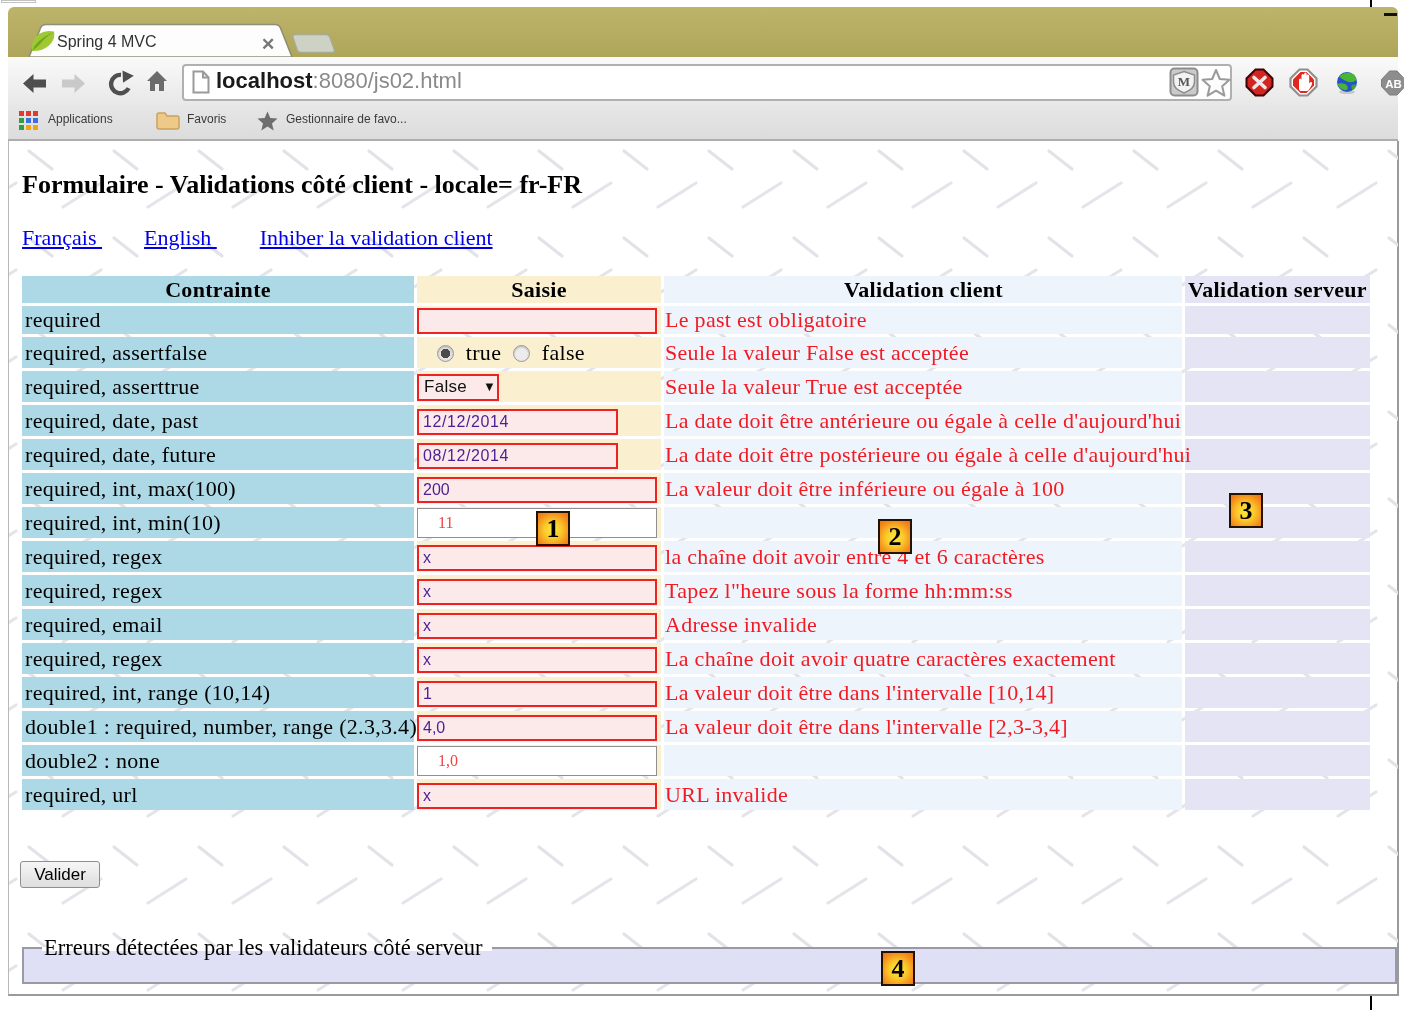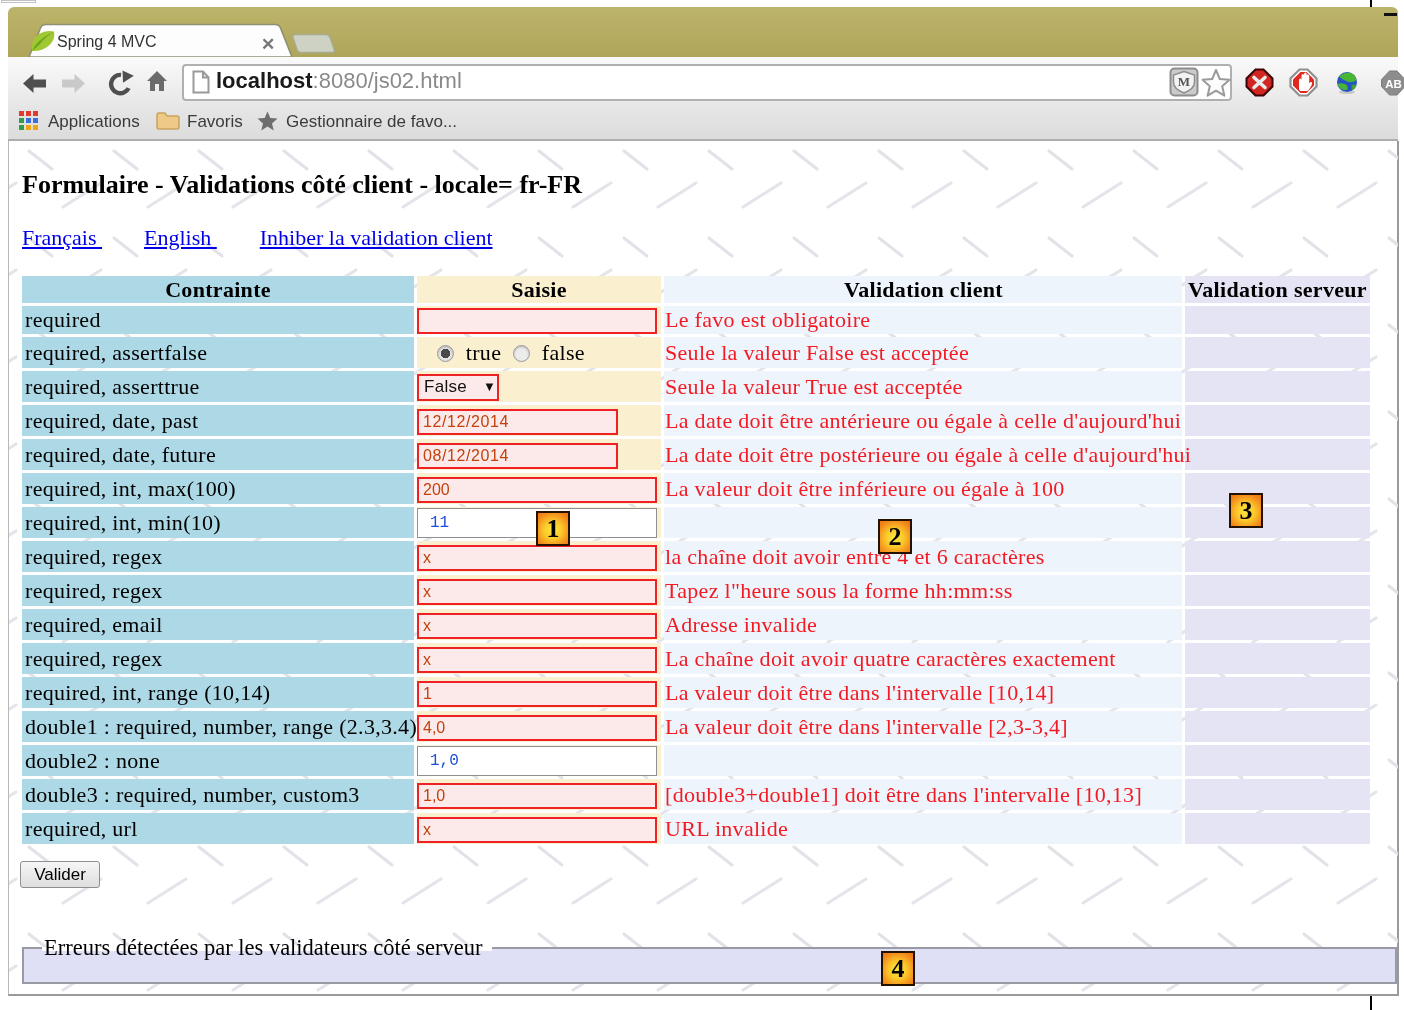--- a/index.html
+++ b/index.html
@@ -17,41 +17,41 @@
   #tabtitle { left:57px; top:33px; font-size:16px; color:#333; }
   #tabclose { left:261px; top:34px; font-size:17px; color:#777; font-weight:bold; }
   #minus { left:1384px; top:13px; width:13px; height:3px; background:#111; }
 
   
   #omnibox { left:182px; top:64px; width:1050px; height:37px; background:#fff; border:2px solid #b0b0b0; border-radius:4px; }
   #urltext { left:216px; top:68px; font-size:22px; color:#1a1a1a; }
   #urltext span { color:#8a8a8a; }
 
   
-  .bmtext { font-size:17px; color:#3a3a3a; top:112px; }
+  .bmtext { font-size:12px; color:#3a3a3a; top:112px; }
   #heading { left:22px; top:170px; font-size:26px; font-weight:bold; color:#000; font-family:"Liberation Serif",serif; }
   #links { left:22px; top:225px; font-size:22px; font-family:"Liberation Serif",serif; }
   #links a { color:#0000e6;text-align:right; }
 
   table { border-collapse:separate; border-spacing:3px; font-family:"Liberation Serif",serif; font-size:22px; letter-spacing:0.3px; }
   #vtable { left:19px; top:273px; table-layout:fixed; width:1354px; }
   td, th { padding:0; white-space:nowrap; }
   th { font-size:22px; }
   .c1 { width:392px; background:#add8e6; padding-left:3px; height:31px; }
   .c2 { width:245px; background:#faf0d0; height:31px; }
   .c3 { width:518px; background:#edf4fc; color:#f41a22; padding-left:1px; height:31px;margin-top:28px; }
   .c4 { width:185px; background:#e4e4f5; height:31px; }
   th.c1 { text-align:center; padding-left:0; height:27px; background:#add8e6; }
   th.c2 { background:#faf0d0; height:27px; }
   th.c3 { color:#000; text-align:center; height:27px; }
   th.c4 { background:#e4e4f5; height:27px; }
   tr.r1 td { height:28px; }
 
-  input.err { background:#fceaea; border:2px solid #e22; height:26px; font-family:"Liberation Sans",sans-serif; font-size:16px; padding-left:4px; color:#c2410c; }
-  input.ok  { background:#fff; border:1px solid #8f8f8f; height:30px; font-family:Liberation Mono, monospace; font-size:16px; padding-left:12px; color:#1d4ed8; }
+  input.err { background:#fceaea; border:2px solid #e22; height:26px; font-family:"Liberation Sans",sans-serif; font-size:16px; padding-left:4px; color:#4c1d95; }
+  input.ok  { background:#fff; border:1px solid #8f8f8f; height:30px; font-family:Liberation Serif, serif; font-size:16px; padding-left:20px; color:#ef4444; }
   input.full { width:240px; }
   .dateinp { font-family:"Liberation Mono",monospace; font-size:17px; letter-spacing:0.6px; width:201px; }
 
   
   .badge { width:34px; height:35px; border:2px solid #241100; background:radial-gradient(circle at 49% 55%, #fbe93f 0%, #fbc92b 38%, #f28b1b 76%, #ee7013 100%); font-family:"Liberation Serif",serif; font-weight:bold; font-size:26px; color:#000; text-align:center; line-height:31px; }
 
   #valider { left:20px; top:861px; width:80px; height:27px; background:linear-gradient(#f6f6f6,#dedede); border:1px solid #8f8f8f; border-radius:3px; font-size:17px; text-align:center; line-height:25px; color:#000; }
 
   #fieldset { left:22px; top:947px; width:1375px; height:37px; border:2px solid #9a9aa5; background:#dfdff6; }
   #legend { left:44px; top:935px; font-size:22.5px; font-family:"Liberation Serif",serif; color:#000; background:transparent; }
@@ -185,21 +185,21 @@
     <tbody>
         <tr>
           <th class="c1">Contrainte</th>
           <th class="c2">Saisie</th>
           <th class="c3">Validation client</th>
           <th class="c4">Validation serveur</th>
         </tr>
     <tr class="r1">
           <td class="c1">required</td>
           <td class="c2"><input class="err full" style=""></td>
-          <td class="c3">Le favo est obligatoire</td>
+          <td class="c3">Le past est obligatoire</td>
           <td class="c4"></td>
         </tr>
     <tr>
           <td class="c1">required, assertfalse</td>
           <td class="c2"><span class="radios"><span class="radio checked"></span> true <span class="radio"></span> false</span></td>
           <td class="c3">Seule la valeur False est acceptée</td>
           <td class="c4"></td>
         </tr>
     <tr>
           <td class="c1">required, asserttrue</td>
@@ -264,26 +264,20 @@
     <tr>
           <td class="c1">double1 : required, number, range (2.3,3.4)</td>
           <td class="c2"><input class="err full" value="4,0" style=""></td>
           <td class="c3">La valeur doit être dans l'intervalle [2,3-3,4]</td>
           <td class="c4"></td>
         </tr>
     <tr>
           <td class="c1">double2 : none</td>
           <td class="c2"><input class="ok full" value="1,0" style=""></td>
           <td class="c3"></td>
-          <td class="c4"></td>
-        </tr>
-    <tr>
-          <td class="c1">double3 : required, number, custom3</td>
-          <td class="c2"><input class="err full" value="1,0" style=""></td>
-          <td class="c3">[double3+double1] doit être dans l'intervalle [10,13]</td>
           <td class="c4"></td>
         </tr>
     <tr>
           <td class="c1">required, url</td>
           <td class="c2"><input class="err full" value="x" style=""></td>
           <td class="c3">URL invalide</td>
           <td class="c4"></td>
         </tr>
   </tbody>
     </table>

